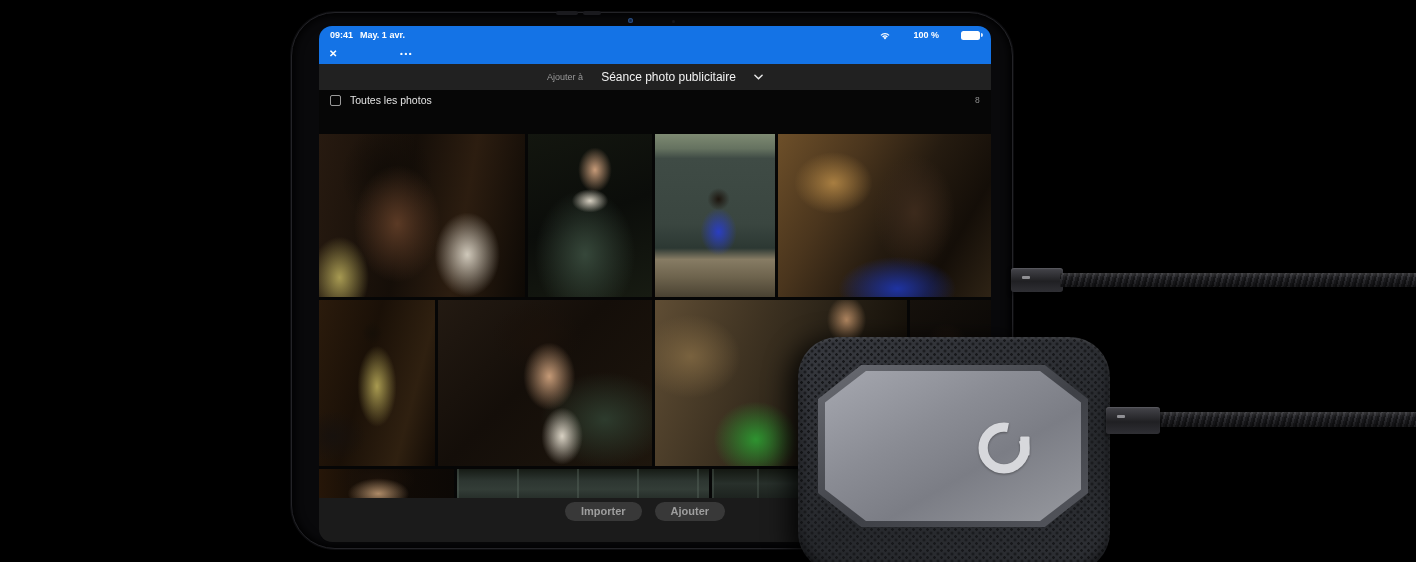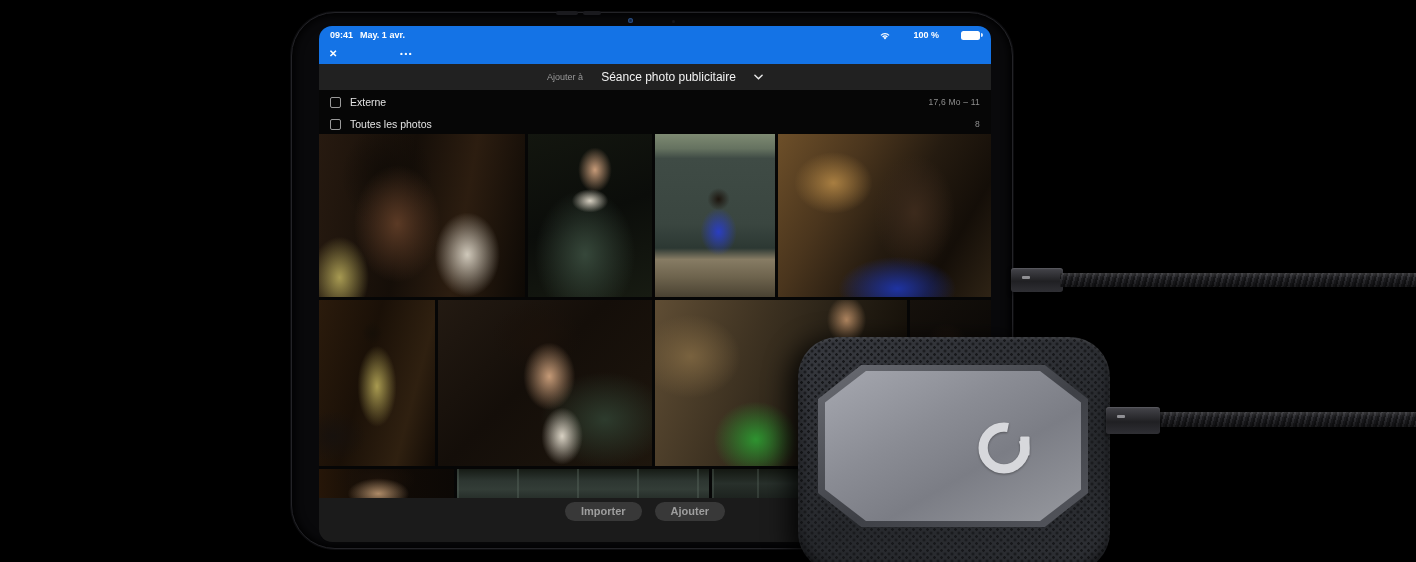--- a/index.html
+++ b/index.html
@@ -182,25 +182,20 @@
       </div>
 
       <div class="addto-bar">
         <span class="addto-label">Ajouter à</span>
         <span class="addto-value">Séance photo publicitaire</span>
         <svg width="9" height="6" viewBox="0 0 10 6">
           <path d="M1 1l4 4 4-4" stroke="#e8e8e8" stroke-width="1.6" fill="none" stroke-linecap="round"></path>
         </svg>
       </div>
 
-      <div class="source-row row-externe">
-        <div class="checkbox"></div>
-        <span class="src-label">Externe</span>
-        <span class="src-meta">17,6 Mo – 11</span>
-      </div>
       <div class="source-row row-toutes">
         <div class="checkbox"></div>
         <span class="src-label">Toutes les photos</span>
         <span class="src-meta">8</span>
       </div>
 
       <div class="ph p1"></div>
       <div class="ph p2"></div>
       <div class="ph p3"></div>
       <div class="ph p4"></div>

